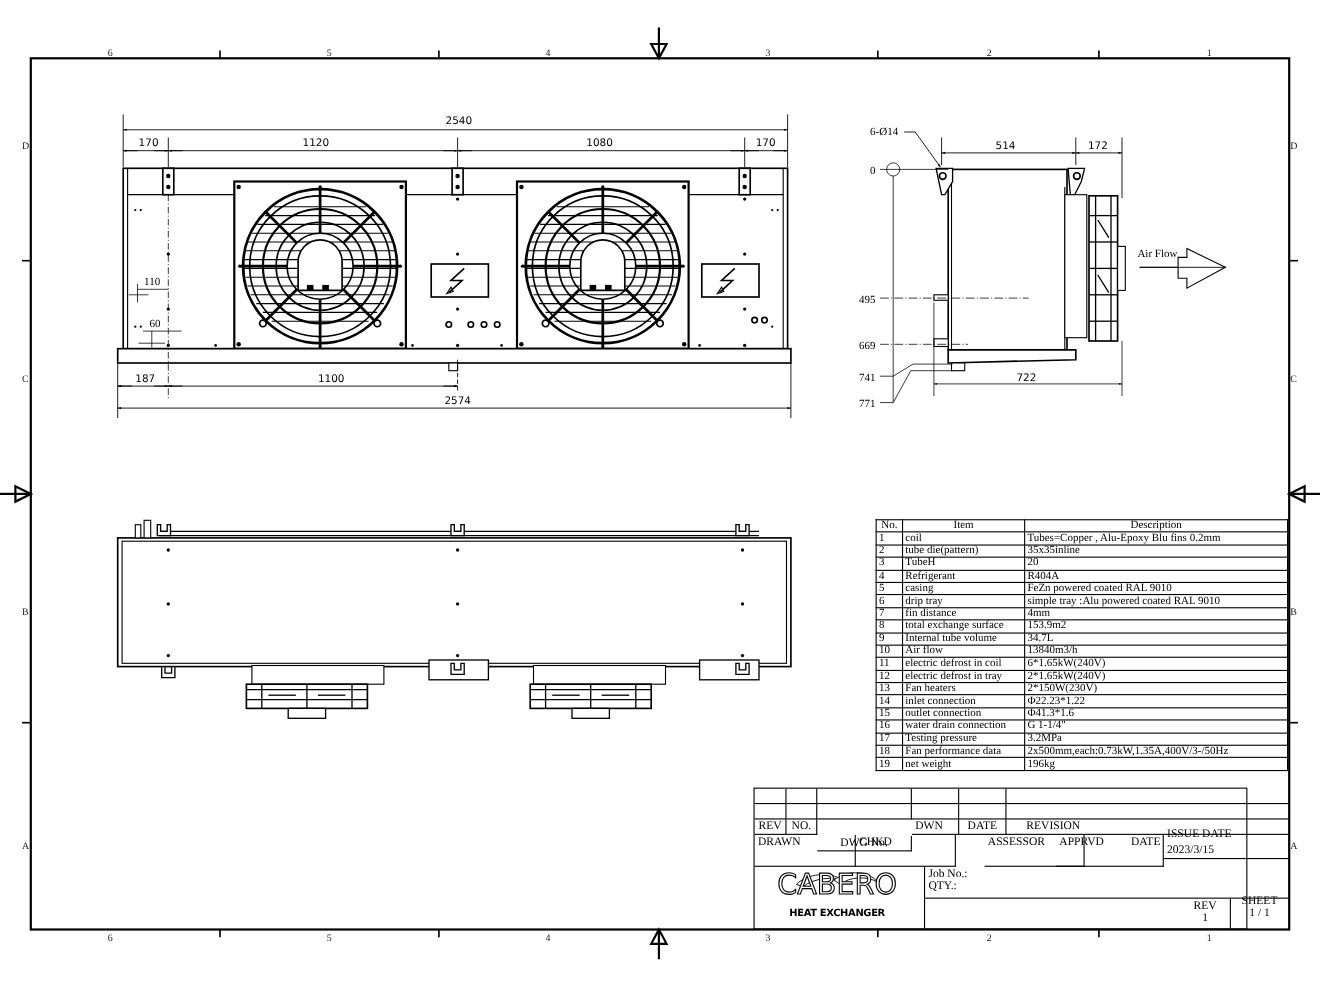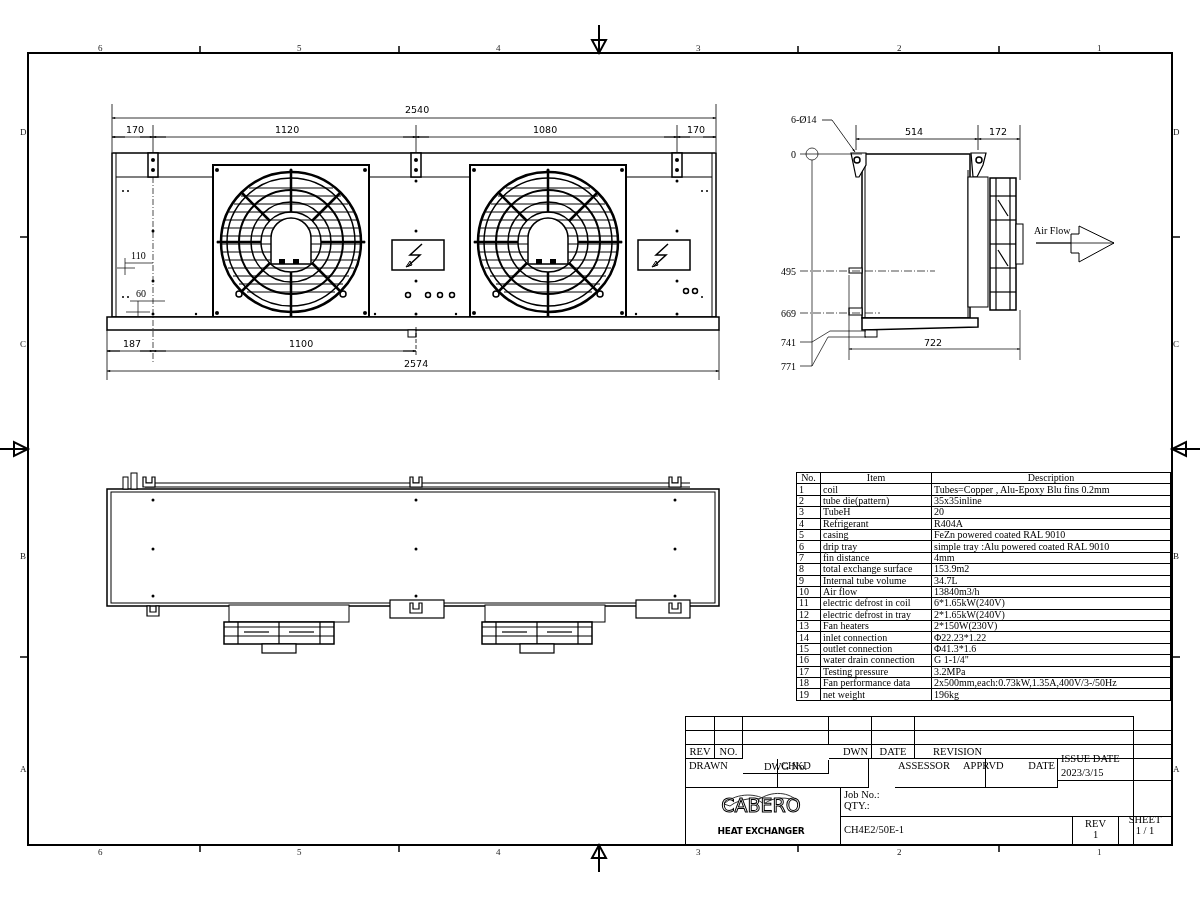--- a/index.html
+++ b/index.html
@@ -11,21 +11,21 @@
   
   #spec{position:absolute;left:796px;top:472px;width:375px;border-collapse:collapse;font-family:"Liberation Serif",serif;font-size:10px;line-height:10px;}
   #spec td,#spec th{border:1px solid #000;padding:0 2px;height:10.4px;white-space:nowrap;font-weight:normal;text-align:left;}
   #spec th{text-align:center;}
   #spec .c-no{width:19px;}
   #spec .c-item{width:106px;}
   
   .tb{position:absolute;border:1px solid #000;box-sizing:border-box;font-family:"Liberation Serif",serif;font-size:10.5px;line-height:11px;}
   .tb-cell{position:absolute;border-right:1px solid #000;border-bottom:1px solid #000;box-sizing:border-box;padding:1px 3px;white-space:nowrap;}
   .center{text-align:center;}
-  .logo-word{font-family:"DejaVu Sans",sans-serif;font-size:19px;letter-spacing:0px;color:#fff;-webkit-text-stroke:1px #000;font-weight:normal;}
+  .logo-word{font-family:"DejaVu Sans",sans-serif;font-size:26px;letter-spacing:0px;color:#fff;-webkit-text-stroke:1px #000;font-weight:normal;}
   .logo-sub{font-family:"DejaVu Sans",sans-serif;font-size:9px;font-weight:bold;letter-spacing:-0.3px;}
 </style>
 </head>
 <body>
 
 <svg width="1200" height="900" viewBox="0 0 1200 900">
   <defs>
     <marker id="arr" viewBox="0 0 10 10" refX="10" refY="5" markerWidth="7" markerHeight="4" orient="auto-start-reverse">
       <path d="M0,2 L10,5 L0,8 z" fill="#000"></path>
     </marker>
@@ -501,21 +501,21 @@
   <div class="tb-cell" style="left:0;top:14px;width:29px;height:14px;"></div>
   <div class="tb-cell" style="left:29px;top:14px;width:28px;height:14px;"></div>
   <div class="tb-cell" style="left:57px;top:14px;width:86px;height:14px;"></div>
   <div class="tb-cell" style="left:143px;top:14px;width:43px;height:14px;"></div>
   <div class="tb-cell" style="left:186px;top:14px;width:43px;height:14px;"></div>
   <div class="tb-cell" style="left:229px;top:14px;width:256px;height:14px;border-right:none;"></div>
 
   <div class="tb-cell center" style="left:0;top:28px;width:29px;height:14px;padding:1px 0;">REV</div>
   <div class="tb-cell center" style="left:29px;top:28px;width:28px;height:14px;padding:1px 0;">NO.</div>
   <div class="tb-cell center" style="left:57px;top:28px;width:86px;height:14px;margin-top:15px;">DWG No.</div>
-  <div class="tb-cell" style="left:143px;top:28px;width:43px;height:14px;text-align:right;">DWN</div>
+  <div class="tb-cell" style="left:143px;top:28px;width:43px;height:14px;text-align:left;">DWN</div>
   <div class="tb-cell center" style="left:186px;top:28px;width:43px;height:14px;">DATE</div>
   <div class="tb-cell" style="left:229px;top:28px;width:256px;height:14px;border-right:none;padding-left:18px;">REVISION</div>
 
   <div class="tb-cell" style="left:0;top:42px;width:92px;height:29px;">DRAWN</div>
   <div class="tb-cell" style="left:92px;top:42px;width:91px;height:29px;">CHKD</div>
   <div class="tb-cell" style="left:183px;top:42px;width:91px;height:29px;margin-left:26px;">ASSESSOR</div>
   <div class="tb-cell" style="left:274px;top:42px;width:98px;height:29px;">
     <span>APPRVD</span>
     <span style="position:absolute;right:2px;top:1px;">DATE</span>
   </div>
@@ -529,21 +529,20 @@
       <path d="M38,16 C48,6 68,4 80,12 C72,9 54,10 44,18 Z" fill="#fff" stroke="#000" stroke-width="0.8"></path>
       <path d="M72,12 C86,2 104,4 112,14 C102,8 86,9 78,16 Z" fill="#fff" stroke="#000" stroke-width="0.8"></path>
     </svg>
     <div class="center logo-word" style="position:absolute;left:0;width:150px;top:12px;">CABERO</div>
     <div class="center logo-sub" style="position:absolute;left:0;width:150px;top:38px;">HEAT EXCHANGER</div>
   </div>
   <div class="tb-cell" style="left:155px;top:71px;width:330px;height:29px;border-right:none;">
     <div>Job No.:</div>
     <div>QTY.:</div>
   </div>
-  <div class="tb-cell" style="left:155px;top:100px;width:232px;height:27px;border-bottom:none;padding-top:7px;">CH4E2/50E-1</div>
   <div class="tb-cell center" style="left:387px;top:100px;width:46px;height:27px;border-bottom:none;">
     <div>REV</div>
     <div>1</div>
   </div>
   <div class="tb-cell center" style="left:433px;top:96px;width:52px;height:27px;border-bottom:none;border-right:none;">
     <div>SHEET</div>
     <div>1 / 1</div>
   </div>
 </div>
 

